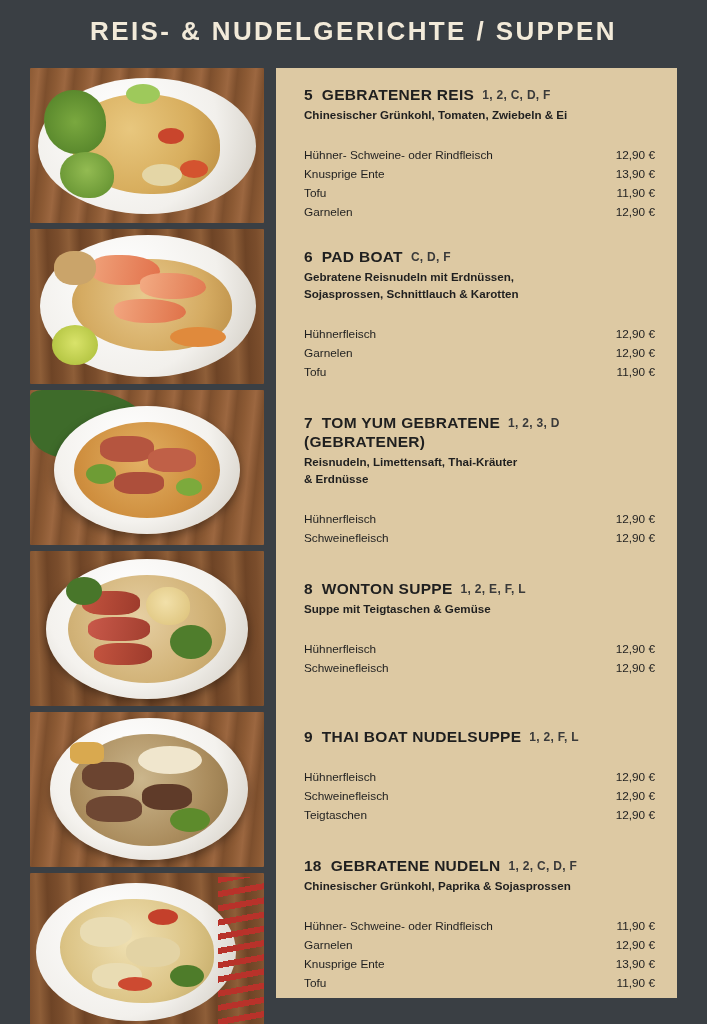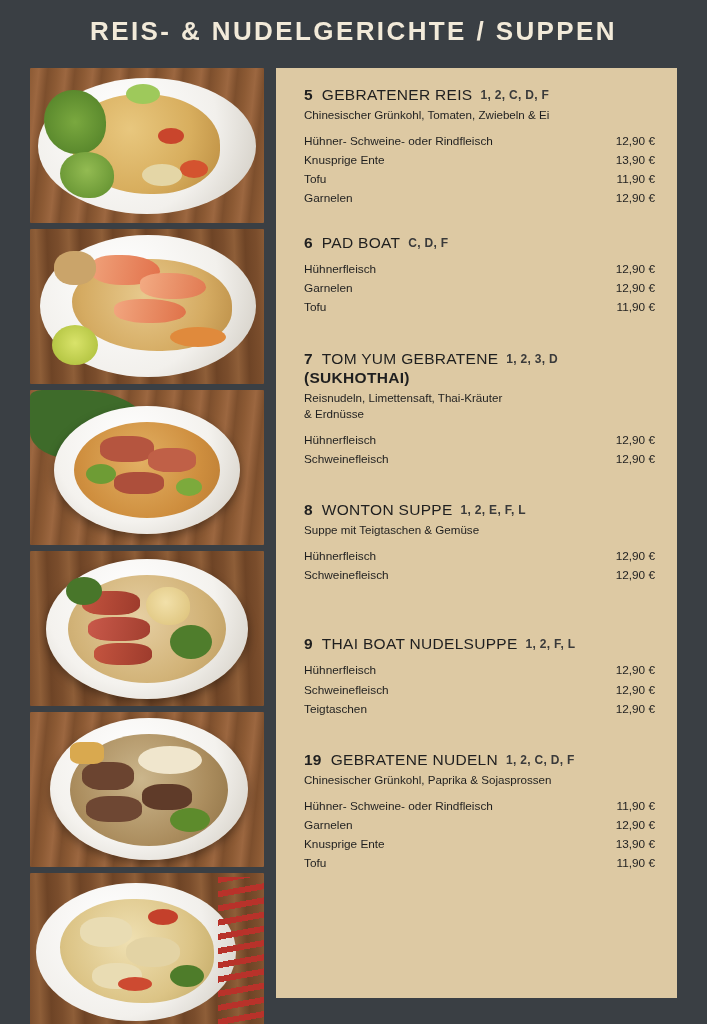--- a/index.html
+++ b/index.html
@@ -112,21 +112,21 @@
   .item-num {
     color: #1f1f1f;
     font-size: 15.5px;
     font-weight: bold;
     letter-spacing: 0.2px;
     margin-right: 9px;
   }
   .item-name {
     color: #1f1f1f;
     font-size: 15.5px;
-    font-weight: normal;
+    font-weight: bold;
     letter-spacing: 0.3px;
   }
   .item-allerg {
     color: #3a3a3a;
     font-size: 12px;
     font-weight: bold;
     margin-left: 8px;
     letter-spacing: 0.3px;
     position: relative;
     top: -1px;
@@ -135,26 +135,26 @@
     color: #1f1f1f;
     font-size: 15.5px;
     font-weight: bold;
     letter-spacing: 0.3px;
     display: block;
     margin-top: 1px;
   }
   .item-desc {
     color: #1f1f1f;
     font-size: 11.6px;
-    font-weight: normal;
+    font-weight: bold;
     line-height: 1.45;
     margin-top: 3px;
   }
   .options {
-    margin-top: 8px;
+    margin-top: 22px;
   }
   .option-row {
     display: flex;
     justify-content: space-between;
     align-items: baseline;
     font-size: 11.8px;
     color: #1f1f1f;
     line-height: 1.62;
   }
   .option-label {
@@ -283,20 +283,22 @@
       </div>
 
       <div class="gap-lg"></div>
 
       <div class="item">
         <div class="item-title-row">
           <span class="item-num">6</span>
           <span class="item-name">PAD BOAT</span>
           <span class="item-allerg">C, D, F</span>
         </div>
+        <div class="item-desc" style="white-space:pre-line;">Gebratene Reisnudeln mit Erdnüssen,
+Sojasprossen, Schnittlauch &amp; Karotten</div>
         <div class="options">
           <div class="option-row">
             <span class="option-label">Hühnerfleisch</span>
             <span class="option-price">12,90 €</span>
           </div>
           <div class="option-row">
             <span class="option-label">Garnelen</span>
             <span class="option-price">12,90 €</span>
           </div>
           <div class="option-row">
@@ -307,21 +309,21 @@
       </div>
 
       <div class="gap-xl"></div>
 
       <div class="item">
         <div class="item-title-row">
           <span class="item-num">7</span>
           <span class="item-name">TOM YUM GEBRATENE</span>
           <span class="item-allerg">1, 2, 3, D</span>
         </div>
-        <span class="item-name-cont">(SUKHOTHAI)</span>
+        <span class="item-name-cont">(GEBRATENER)</span>
         <div class="item-desc" style="white-space:pre-line;">Reisnudeln, Limettensaft, Thai-Kräuter
 &amp; Erdnüsse</div>
         <div class="options">
           <div class="option-row">
             <span class="option-label">Hühnerfleisch</span>
             <span class="option-price">12,90 €</span>
           </div>
           <div class="option-row">
             <span class="option-label">Schweinefleisch</span>
             <span class="option-price">12,90 €</span>
@@ -372,21 +374,21 @@
             <span class="option-label">Teigtaschen</span>
             <span class="option-price">12,90 €</span>
           </div>
         </div>
       </div>
 
       <div class="gap-xl"></div>
 
       <div class="item">
         <div class="item-title-row">
-          <span class="item-num">19</span>
+          <span class="item-num">18</span>
           <span class="item-name">GEBRATENE NUDELN</span>
           <span class="item-allerg">1, 2, C, D, F</span>
         </div>
         <div class="item-desc">Chinesischer Grünkohl, Paprika &amp; Sojasprossen</div>
         <div class="options">
           <div class="option-row">
             <span class="option-label">Hühner- Schweine- oder Rindfleisch</span>
             <span class="option-price">11,90 €</span>
           </div>
           <div class="option-row">

